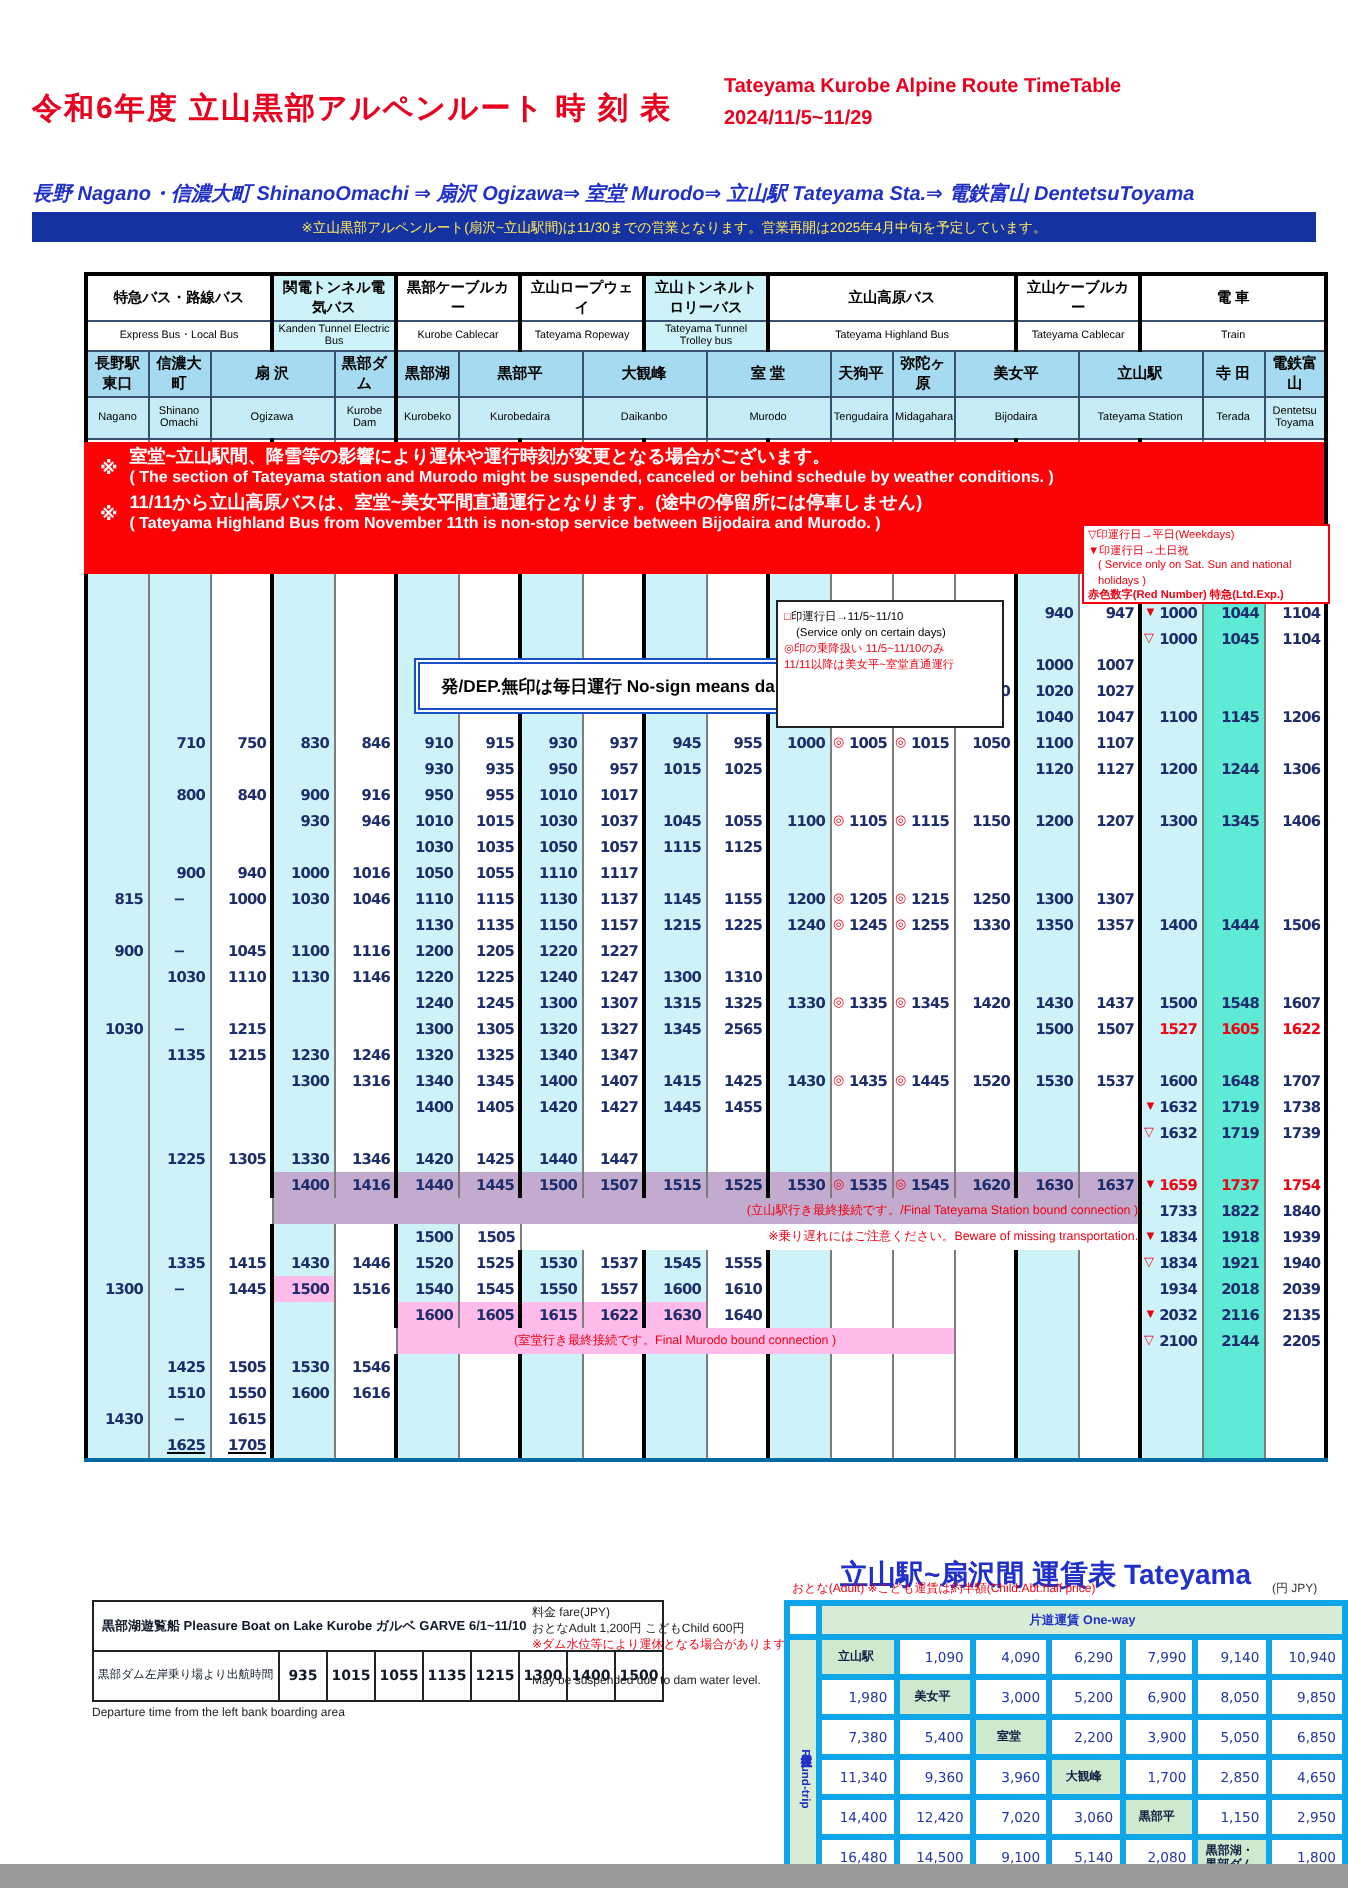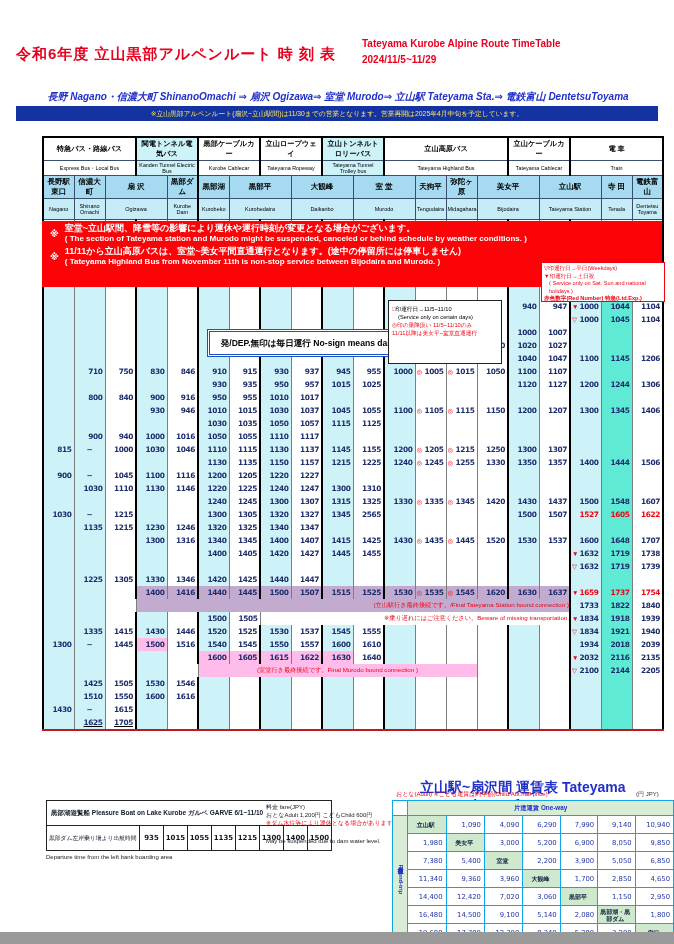--- a/index.html
+++ b/index.html
@@ -4,21 +4,21 @@
 <style>
   html,body{margin:0;padding:0;background:#9a9a9a;}
   #page{position:relative;width:674px;height:932px;background:#ffffff;overflow:hidden;
         font-family:"Liberation Sans","DejaVu Sans",sans-serif;}
 
   
   .titlebar{position:absolute;top:36px;left:16px;width:644px;display:flex;justify-content:space-between;}
   .title-jp{color:#e8001f;font-weight:bold;font-size:15px;letter-spacing:1px;padding-top:9px;white-space:nowrap;}
   .title-en{color:#e8001f;font-weight:bold;font-size:10px;line-height:16px;width:298px;}
   .route{position:absolute;top:90px;left:16px;width:644px;color:#2030c8;font-style:italic;
-         font-weight:bold;font-size:10px;white-space:nowrap;text-align:center;}
+         font-weight:bold;font-size:10px;white-space:nowrap;}
   .banner{position:absolute;top:106px;left:16px;width:642px;background:#1433a0;color:#fff;
           text-align:center;padding:2px 0;}
   .banner-main{font-size:13.5px;font-weight:bold;}
   .banner-note{font-size:8px;font-weight:bold;}
   .banner-sub{font-size:6.8px;color:#ffe95c;margin-top:1px;}
 
   
   .notice{position:absolute;top:221px;left:42px;width:620px;height:66px;background:#fb0307;
           color:#fff;padding:2px 0 0 6px;box-sizing:border-box;}
   .nitem{display:flex;margin-bottom:2px;}
@@ -33,21 +33,21 @@
   table.tt th{border:1px solid #38506e;overflow:hidden;}
   .mode-jp th{font-size:7.2px;font-weight:bold;height:15px;color:#000;}
   .mode-en th{font-size:5.4px;font-weight:normal;height:12px;line-height:6px;color:#000;}
   .st-jp th{font-size:7.5px;font-weight:bold;height:16px;background:#a5daf0;color:#000;}
   .st-en th{font-size:5.5px;font-weight:normal;height:18px;line-height:6px;background:#c6ecf8;color:#000;}
   .da td{font-size:6px;font-weight:bold;height:13px;text-align:center;border:1px solid #38506e;color:#000;}
   .strip td{height:5px;border:1px solid #38506e;}
   .filler td{height:66px;border:none;background:#fb0307;}
   table.tt tbody td{height:13px;border-left:1px solid #7d7d7d;border-right:1px solid #7d7d7d;
        padding:0;vertical-align:middle;}
-  table.tt tbody tr:last-child td{border-bottom:2px solid #b91c1c;text-decoration:underline;}
+  table.tt tbody tr:last-child td{border-bottom:2px solid #0369a1;text-decoration:underline;}
   td.gs,th.gs{border-left:2px solid #000 !important;}
   .bg-c{background:#cdf3f9;} .bg-w{background:#ffffff;} .bg-y{background:#5eead4;}
   .hl-purple{background:#c2abcf !important;} .hl-pink{background:#ffbcea !important;}
   .sym{color:#f00213;font-size:6.5px;float:left;margin-left:1px;line-height:13px;}
   .num{display:block;text-align:right;padding-right:2px;color:#1d2d6b;font-weight:bold;
        font-family:"DejaVu Sans",sans-serif;font-size:7.4px;letter-spacing:-0.4px;line-height:13px;}
   .num.red{color:#f00213;}
   .num.dash{text-align:center;padding-right:0;}
   td.capc{font-size:6.2px;color:#f00213;text-align:right;padding-right:10px;white-space:nowrap;overflow:visible;}
   td.cap-purple{background:#c2abcf;}
@@ -79,21 +79,21 @@
   .boat-notes{position:absolute;top:803px;left:266px;width:128px;font-size:6px;line-height:8px;color:#222;}
   .bn-red{color:#f00213;}
   .bn-en{margin-top:10px;}
 
   
   .fare-title{position:absolute;top:779px;left:420px;color:#2030c8;font-size:14px;font-weight:bold;}
   .fare-sub{position:absolute;top:790px;left:396px;color:#f00213;font-size:6px;}
   .fare-unit{position:absolute;top:790px;left:636px;font-size:6px;color:#333;}
   .farebox{position:absolute;top:800px;left:392px;}
   table.ft{border-collapse:collapse;}
-  table.ft td{border:1px solid #0ea5e9;overflow:hidden;}
+  table.ft td{border:3px solid #0ea5e9;overflow:hidden;}
   .ft-corner{width:13px;height:12px;background:#fff;}
   .ft-ow{height:12px;background:#d9edd6;color:#2030c8;font-size:6.3px;font-weight:bold;text-align:center;}
   .ft-rt{width:13px;background:#d9edd6;color:#2030c8;font-size:5.8px;font-weight:bold;
          writing-mode:vertical-rl;text-align:center;}
   .ft-num{width:36px;height:15px;font-size:6.8px;color:#2336a6;text-align:right;padding-right:3px;
           font-family:"DejaVu Sans",sans-serif;}
   .ft-diag{background:#cfe9cf;color:#102040;font-weight:bold;font-size:6px;text-align:center;line-height:7px;}
 </style>
 </head>
 <body>

